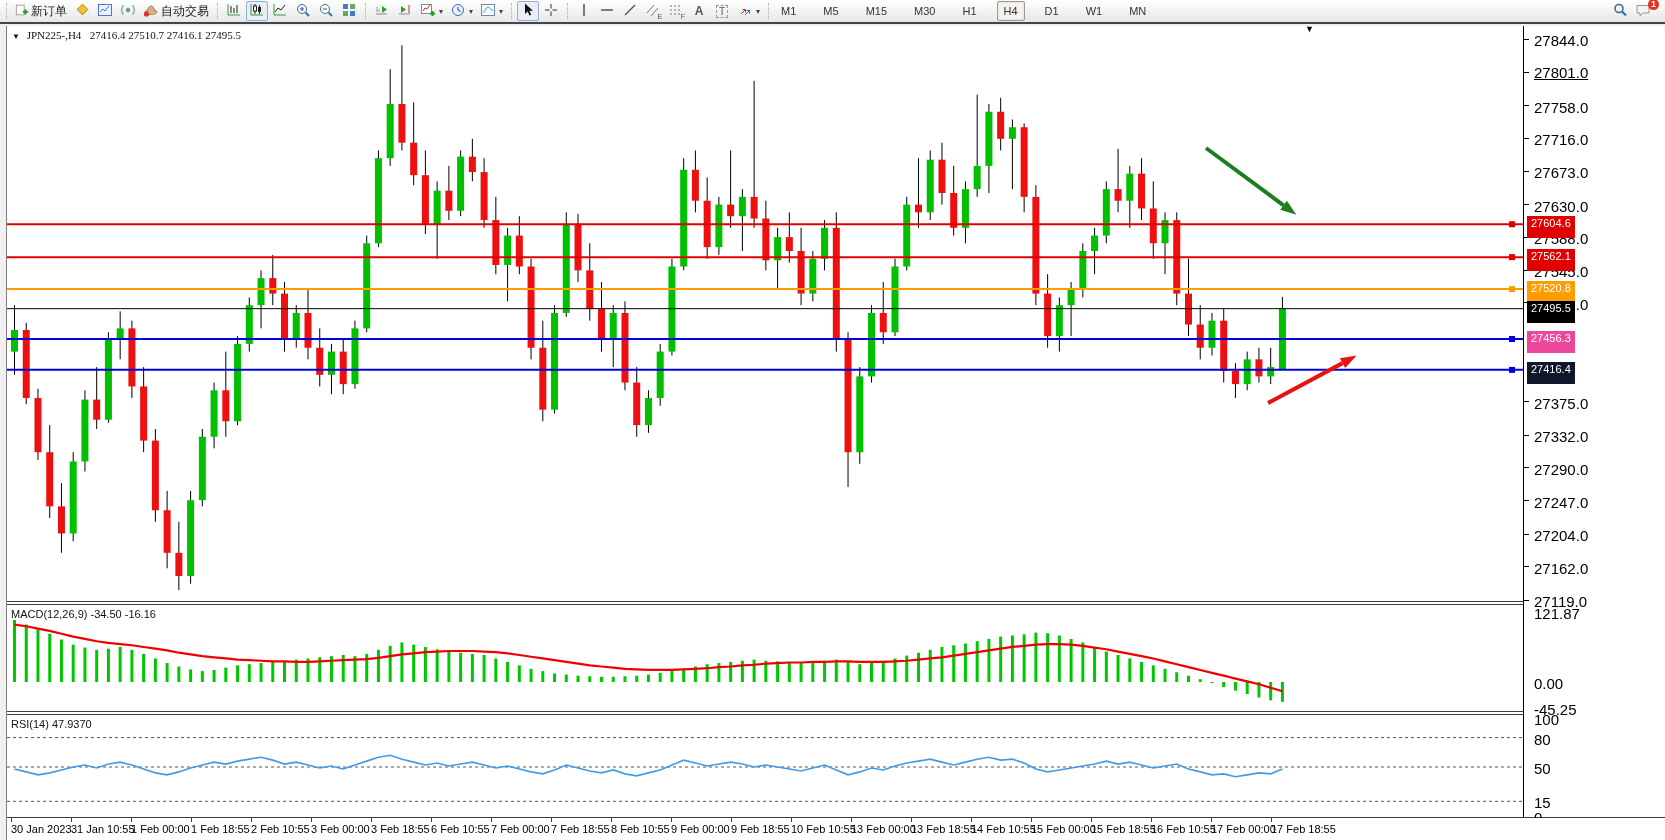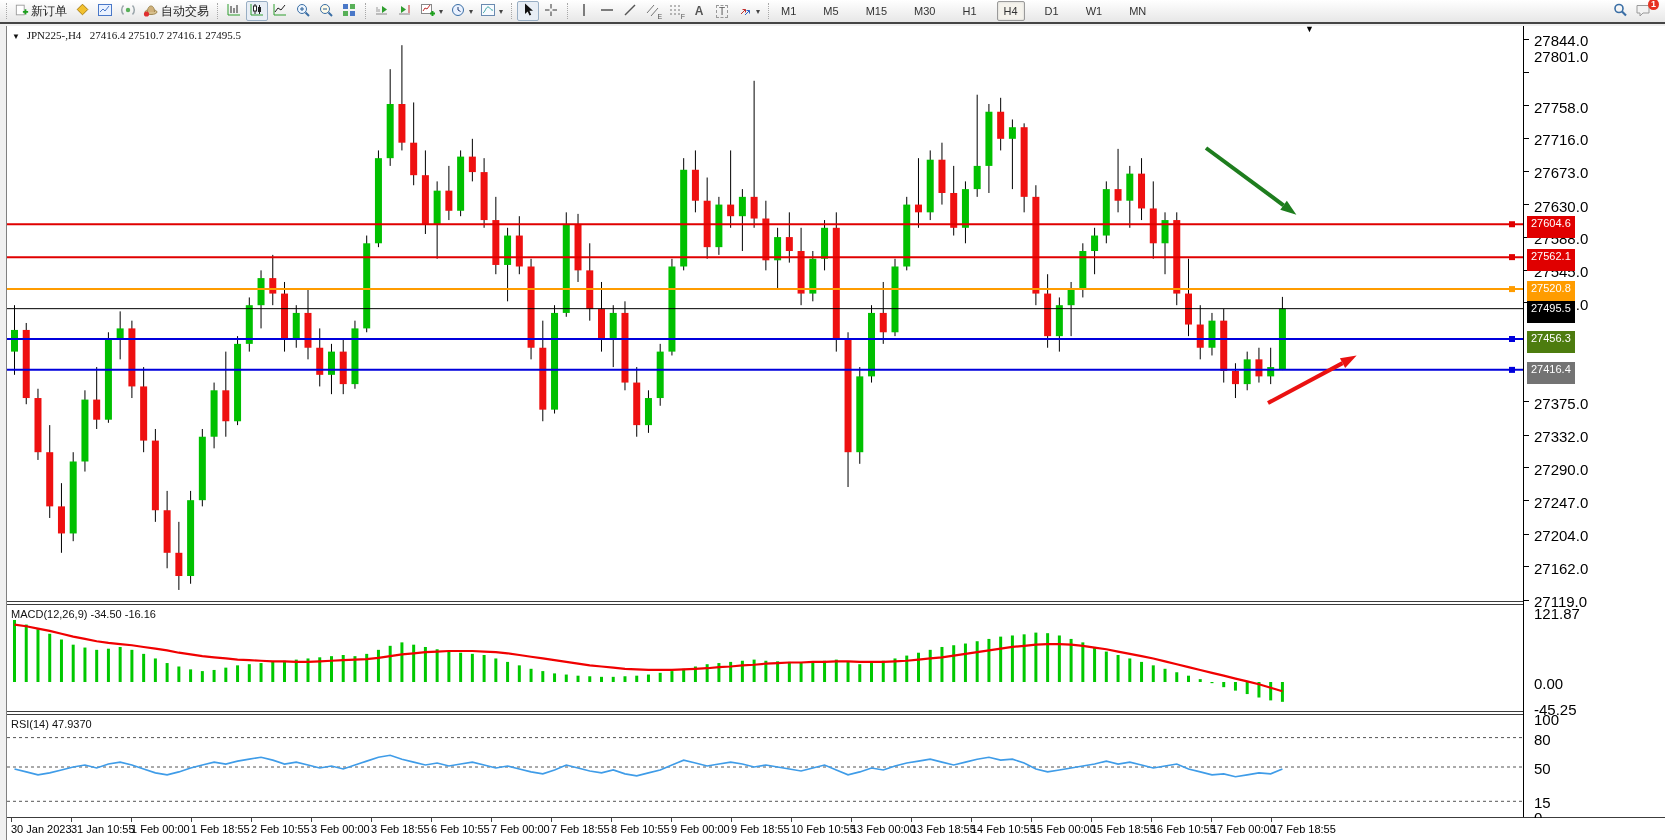--- a/index.html
+++ b/index.html
@@ -628,21 +628,21 @@
         <line x1="0" y1="52" x2="1516" y2="52" stroke="#555" stroke-width="1" stroke-dasharray="3 3"></line>
         <line x1="0" y1="86.3" x2="1516" y2="86.3" stroke="#555" stroke-width="1" stroke-dasharray="3 3"></line>
         <polyline points="7.5,53.96 19.240000000000002,56.9 30.98,59.839999999999996 42.72,57.879999999999995 54.46,54.94 66.2,52 77.94,50.04 89.68,52.98 101.42,49.06 113.16,47.1 124.9,50.04 136.64000000000001,53.96 148.38,57.879999999999995 160.12,59.839999999999996 171.86,56.9 183.6,52.98 195.34,50.04 207.08,47.1 218.82,49.06 230.56,46.12 242.3,44.16 254.04,42.2 265.78000000000003,45.14 277.52,49.06 289.26,47.1 301,50.04 312.74,52.98 324.48,51.019999999999996 336.22,53.96 347.96,50.04 359.7,46.12 371.44,42.2 383.18,40.24 394.92,44.16 406.66,47.1 418.40000000000003,50.04 430.14,48.08 441.88,51.019999999999996 453.62,49.06 465.36,47.1 477.1,50.04 488.84000000000003,52.98 500.58,51.019999999999996 512.3199999999999,53.96 524.0600000000001,56.9 535.8,58.86 547.54,54.94 559.28,50.04 571.02,52.98 582.76,55.92 594.5,57.879999999999995 606.24,54.94 617.98,58.86 629.72,60.82 641.46,57.879999999999995 653.2,54.94 664.94,50.04 676.6800000000001,45.14 688.42,48.08 700.16,51.019999999999996 711.9,49.06 723.64,47.1 735.38,49.06 747.12,52 758.86,50.04 770.6,52 782.34,53.96 794.08,55.92 805.82,52.98 817.5600000000001,50.04 829.3000000000001,54.94 841.04,59.839999999999996 852.78,56.9 864.52,52.98 876.26,54.94 888,51.019999999999996 899.74,48.08 911.48,46.12 923.22,44.16 934.96,47.1 946.7,50.04 958.44,47.1 970.1800000000001,44.16 981.9200000000001,42.2 993.66,45.14 1005.4,44.16 1017.14,48.08 1028.88,53.96 1040.6200000000001,56.9 1052.3600000000001,54.94 1064.1,52.98 1075.84,51.019999999999996 1087.58,49.06 1099.32,46.12 1111.06,49.06 1122.8,47.1 1134.54,50.04 1146.28,52.98 1158.02,51.019999999999996 1169.76,49.06 1181.5,53.96 1193.24,56.9 1204.98,59.839999999999996 1216.72,58.86 1228.46,61.8 1240.2,59.839999999999996 1251.94,57.879999999999995 1263.68,58.86 1275.42,54.058" fill="none" stroke="#3f9ce8" stroke-width="1.6"></polyline>
       </svg>
     <div class="ind-label">RSI(14) 47.9370</div>
   </div>
   <div id="bottom-line"></div>
   <div id="price-axis">
       <div class="tickl" style="top: 6px;">27844.0</div>
       <div class="tickm" style="top: 12.5px;"></div>
-      <div class="tickl" style="top: 22px;">27801.0</div>
+      <div class="tickl" style="top: 38px; text-decoration: underline;">27801.0</div>
       <div class="tickm" style="top: 45.7731px;"></div>
       <div class="tickl" style="top: 72.5462px;">27758.0</div>
       <div class="tickm" style="top: 79.0462px;"></div>
       <div class="tickl" style="top: 105.046px;">27716.0</div>
       <div class="tickm" style="top: 111.546px;"></div>
       <div class="tickl" style="top: 138.319px;">27673.0</div>
       <div class="tickm" style="top: 144.819px;"></div>
       <div class="tickl" style="top: 171.592px; text-align: center;">27630.0</div>
       <div class="tickm" style="top: 178.092px;"></div>
       <div class="tickl" style="top: 204.091px;">27588.0</div>
@@ -661,22 +661,22 @@
       <div class="tickm" style="top: 474.454px;"></div>
       <div class="tickl" style="top: 501.228px;">27204.0</div>
       <div class="tickm" style="top: 507.728px;"></div>
       <div class="tickl" style="top: 533.727px;">27162.0</div>
       <div class="tickm" style="top: 540.227px;"></div>
       <div class="tickl" style="top: 567px;">27119.0</div>
       <div class="tickm" style="top: 573.5px;"></div>
       <div class="plabel" style="top: 190.246px; background: rgb(224, 0, 0);">27604.6</div>
       <div class="plabel" style="top: 223.132px; background: rgb(224, 0, 0);">27562.1</div>
       <div class="plabel" style="top: 255.09px; background: rgb(255, 156, 0);">27520.8</div>
-      <div class="plabel" style="top: 305px; background: #4d7c0f;">27456.3</div>
-      <div class="plabel" style="top: 335.874px; background: #737373;">27416.4</div>
+      <div class="plabel" style="top: 305px; background: #ec4899;">27456.3</div>
+      <div class="plabel" style="top: 335.874px; background: #0f172a;">27416.4</div>
       <div class="plabel" style="top: 274.667px; background: rgb(0, 0, 0);">27495.5</div>
       <div class="tickl" style="top: 579px;">121.87</div>
       <div class="tickl" style="top: 649.007px;">0.00</div>
       <div class="tickl" style="top: 675px;">-45.25</div>
       <div class="tickl" style="top: 685px;">100</div>
       <div class="tickl" style="top: 704.6px;">80</div>
       <div class="tickl" style="top: 734px;">50</div>
       <div class="tickl" style="top: 768.3px;">15</div>
       <div class="tickl" style="top: 783px;">0</div>
     </div>

